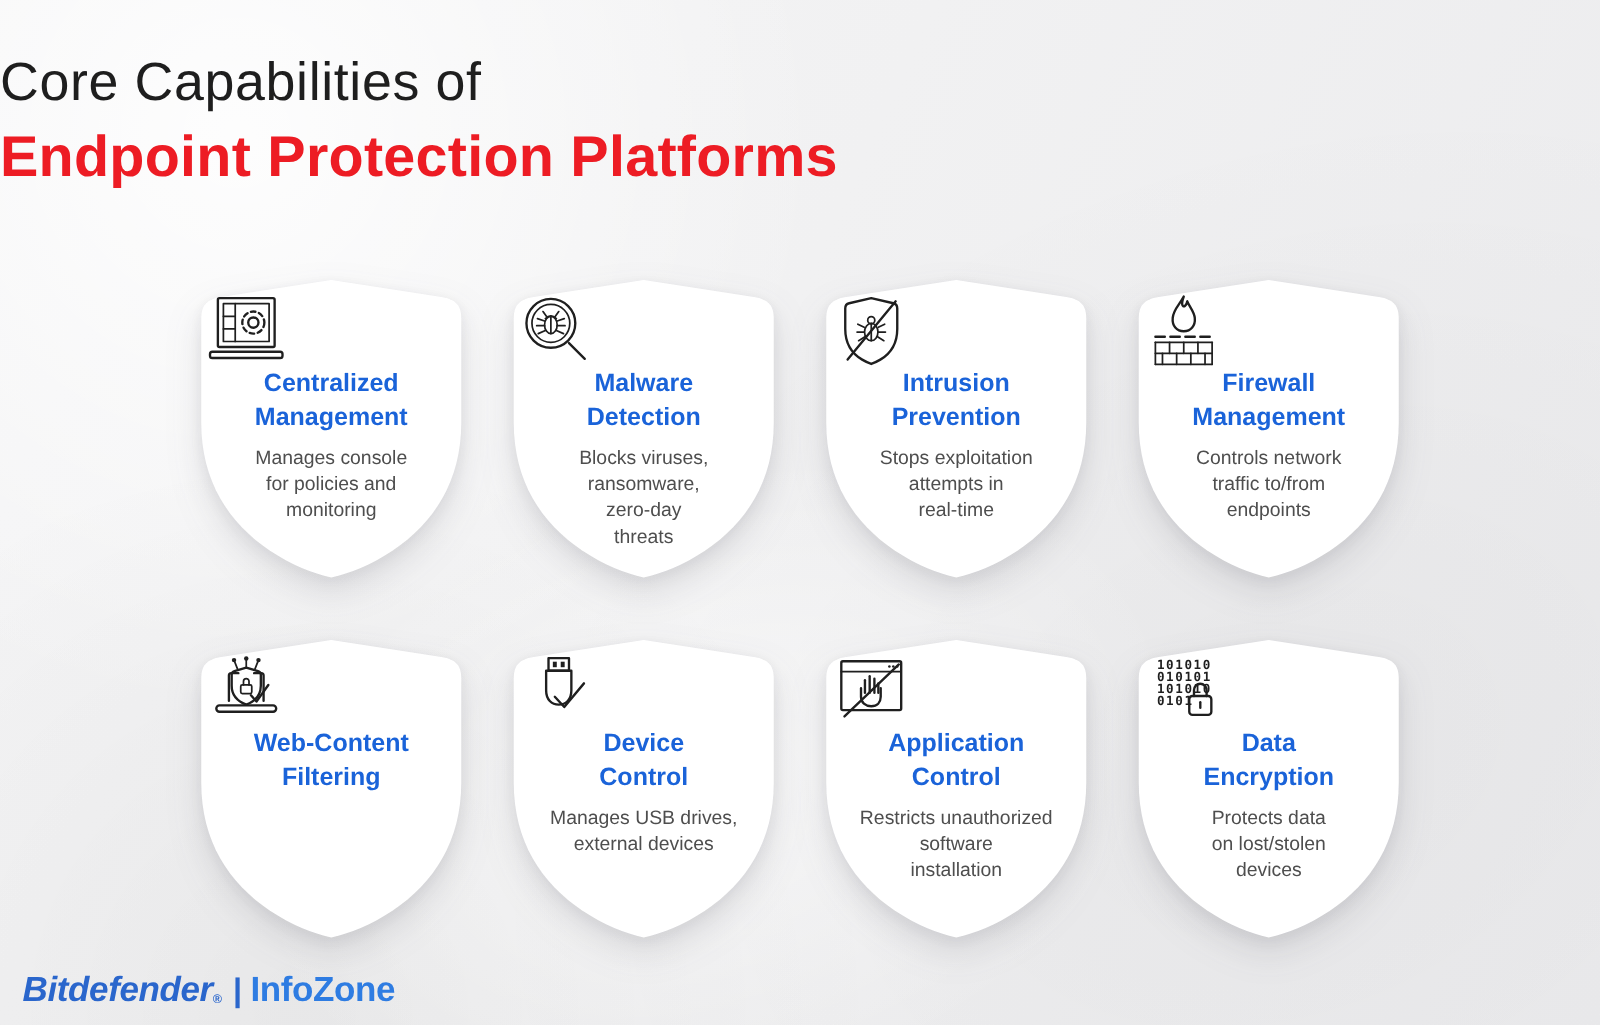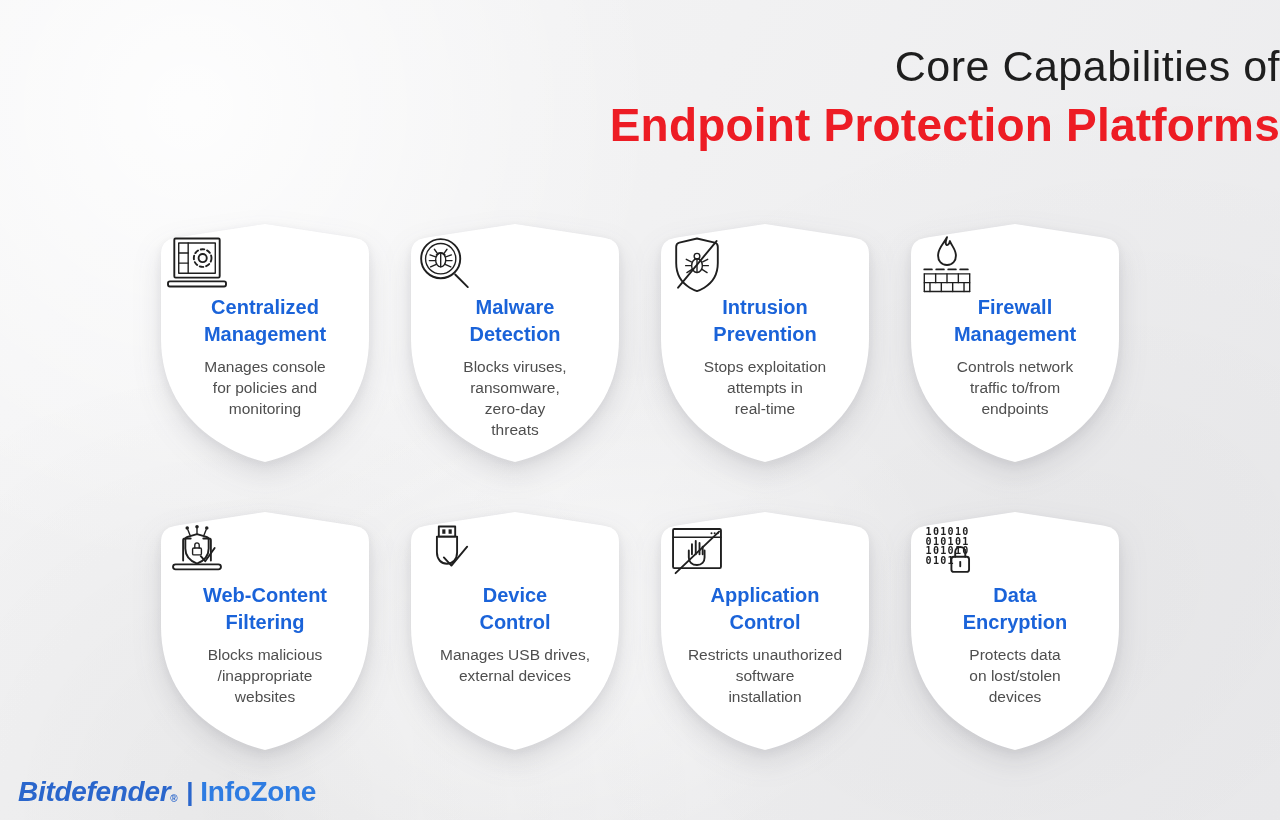--- a/index.html
+++ b/index.html
@@ -16,21 +16,21 @@
     background: radial-gradient(circle at 45% 45%, rgba(255,255,255,0.85), rgba(255,255,255,0) 62%); }
   .swoosh-b { bottom: -350px; left: -250px; width: 1100px; height: 800px; border-radius: 50%;
     background: radial-gradient(circle at 45% 55%, rgba(0,0,0,0.045), rgba(0,0,0,0) 62%); }
   .swoosh-c { top: 60px; right: -500px; width: 1500px; height: 1100px; transform: rotate(-24deg);
     border-radius: 50%;
     background: radial-gradient(ellipse at center, rgba(0,0,0,0.03), rgba(0,0,0,0) 65%); }
   .swoosh-d { top: 330px; left: 120px; width: 900px; height: 600px; transform: rotate(-18deg);
     border-radius: 50%;
     background: radial-gradient(ellipse at center, rgba(255,255,255,0.55), rgba(255,255,255,0) 60%); }
 
-  .header { position: absolute; top: 40px; left: 0; right: 0; text-align: right; z-index: 2; }
+  .header { position: absolute; top: 40px; left: 0; right: 0; text-align: left; z-index: 2; }
   .title-line1 { font-size: 43px; font-weight: 300; letter-spacing: 0.5px; color: #1e1e1e; line-height: 52px; }
   .title-line2 { font-size: 46px; font-weight: 700; color: #ed1c24; line-height: 56px; margin-top: 5px; letter-spacing: 0.2px; }
 
   .grid { position: absolute; top: 222px; left: 0; right: 0; display: flex; flex-direction: column; gap: 46px; align-items: center; z-index: 2; }
   .row { display: flex; gap: 38px; }
   .card { position: relative; width: 212px; height: 242px; }
   .shield-bg { position: absolute; inset: 0; width: 212px; height: 242px;
     filter: drop-shadow(0 12px 14px rgba(60,60,75,0.13)) drop-shadow(0 3px 5px rgba(60,60,75,0.07)); }
   .card-content { position: relative; z-index: 1; width: 100%; height: 100%;
     padding-top: 14px; text-align: center; }
@@ -203,23 +203,20 @@
             <path class="ic" d="M70 23 L79 23 Q82 23 82 26 L82 58"></path>
             <path class="ic" d="M60 16 L75 20.5 C77.5 21.2 78.5 22.8 78.5 25 L78.5 39 C78.5 50.5 71.5 58.5 60 63 C48.5 58.5 41.5 50.5 41.5 39 L41.5 25 C41.5 22.8 42.5 21.2 45 20.5 Z" fill="#ffffff"></path>
             <rect class="ic ic-thin" x="53" y="38" width="14" height="11" rx="2"></rect>
             <path class="ic ic-thin" d="M56.5 38 V33.5 a3.5 3.5 0 0 1 7 0 V38"></path>
             <path class="ic" d="M66 51 L73 59 L88 38" stroke-width="4.2"></path>
             <rect class="ic" x="22" y="64" width="76" height="8" rx="4"></rect>
           </svg>
         </div>
         <div class="card-title">Web-Content
 Filtering</div>
-        <div class="card-desc">Blocks malicious
-/inappropriate
-websites</div>
       </div>
     </div>
 
     <div class="card">
       <svg class="shield-bg" viewBox="0 0 212 242">
         <path d="M106 2 L194 15.5 C206 17.5 210 22.5 210 33 L210 116 C210 163 188 196.5 155 218.5 C137.5 230 121 236.5 106 240 C91 236.5 74.5 230 57 218.5 C24 196.5 2 163 2 116 L2 33 C2 22.5 6 17.5 18 15.5 Z" fill="#ffffff"></path>
       </svg>
       <div class="card-content">
         <div class="icon-wrap">
           <svg viewBox="0 0 120 92">

